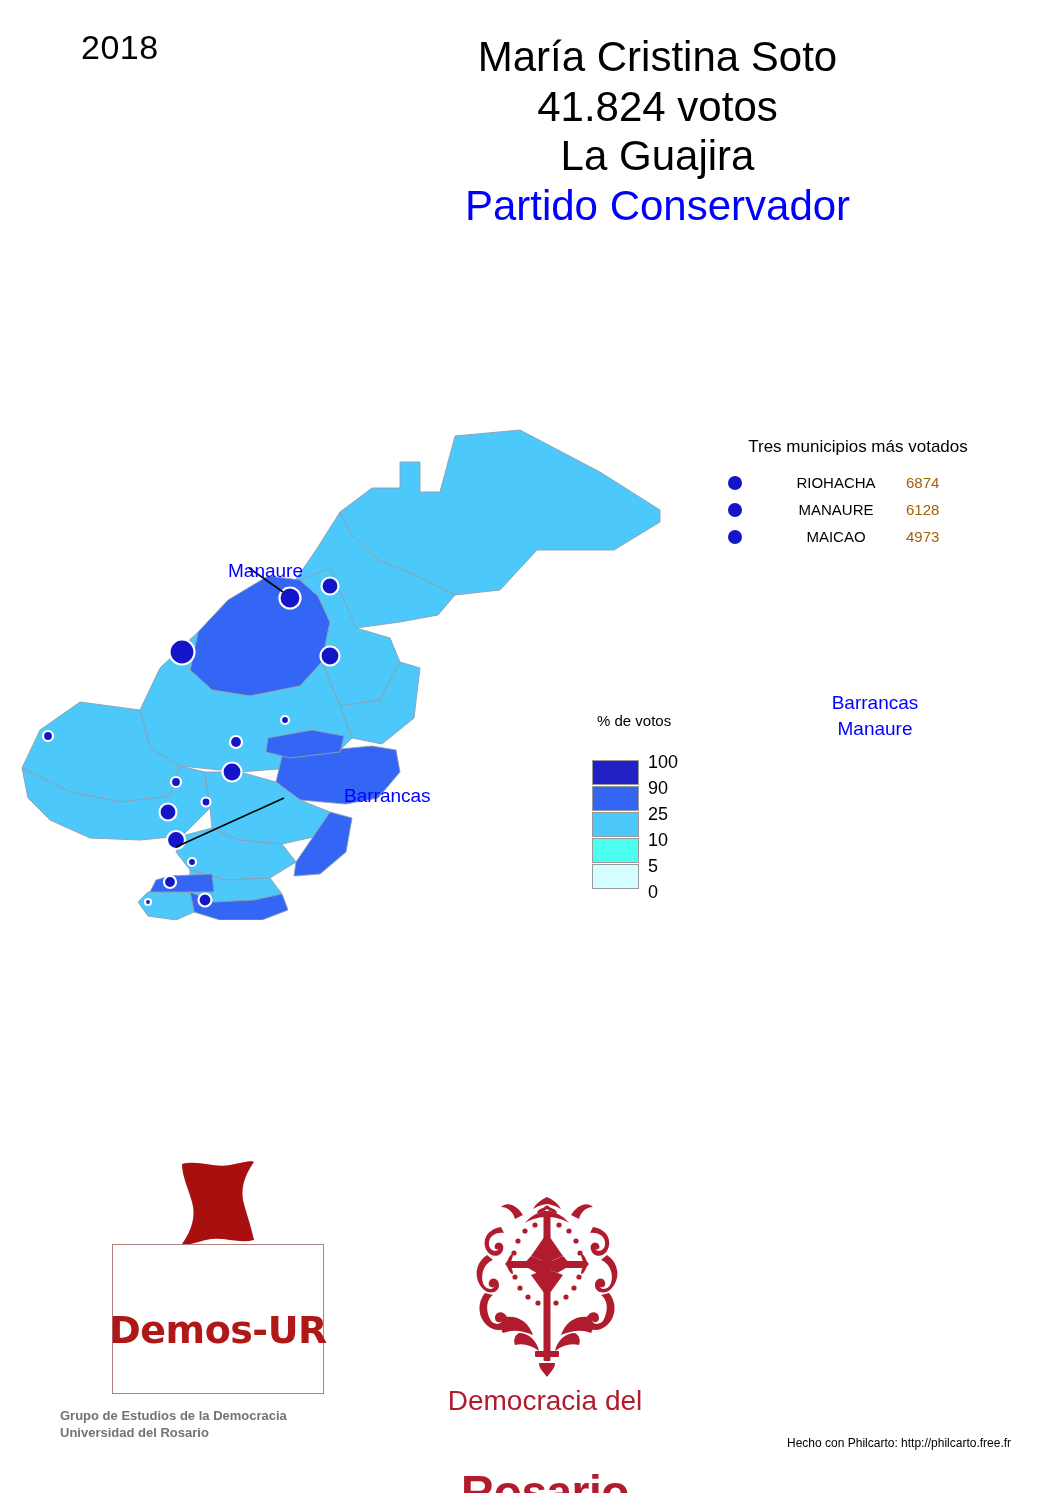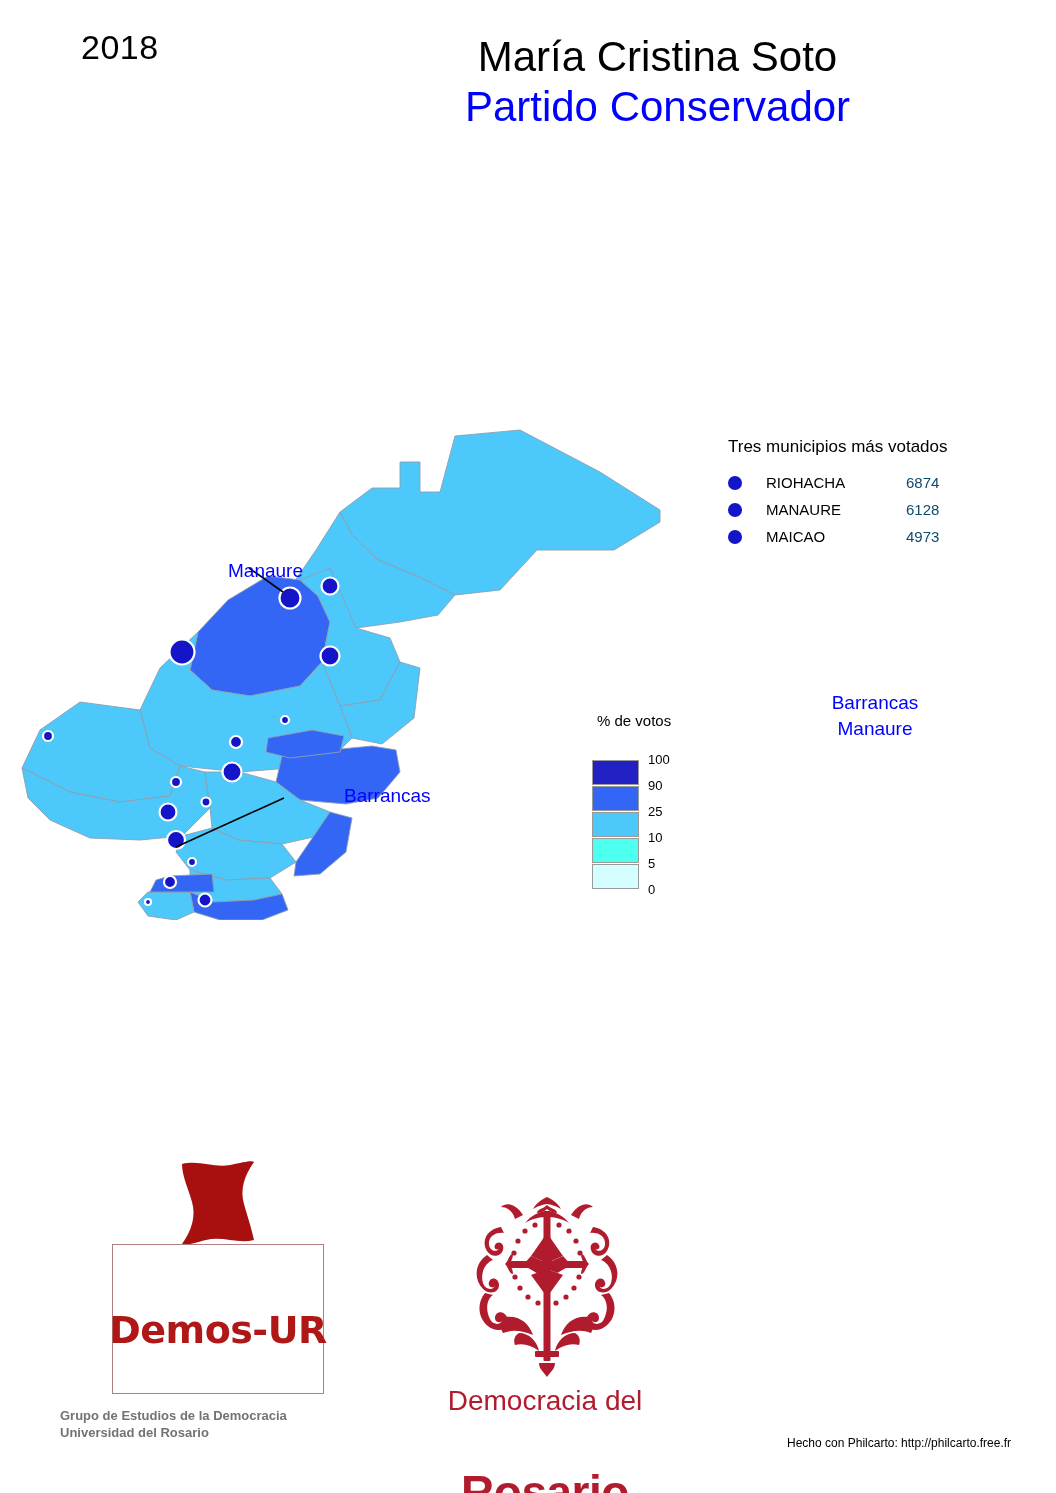--- a/index.html
+++ b/index.html
@@ -51,20 +51,21 @@
     color: #0000ff;
     white-space: nowrap;
   }
   #label-manaure { left: 228px; top: 560px; }
   #label-barrancas { left: 344px; top: 785px; }
 
   
   #top-muni {
     left: 728px; top: 437px;
     width: 260px;
+    text-align: center;
   }
   #top-muni .tm-title {
     font-size: 17px;
     color: #000;
     margin-bottom: 12px;
     white-space: nowrap;
   }
   .tm-row {
     display: flex;
     align-items: center;
@@ -78,21 +79,21 @@
     flex: none;
   }
   .tm-name {
     font-size: 15px;
     color: #000;
     width: 140px;
     white-space: nowrap;
   }
   .tm-votes {
     font-size: 15px;
-    color: #0c4a6e;
+    color: #a16207;
     white-space: nowrap;
   }
 
   
   #dominante {
     left: 760px; top: 690px;
     width: 230px;
     text-align: center;
   }
   #dominante .dom-title {
@@ -121,21 +122,21 @@
   .lg-swatches { position: absolute; left: 0px; top: 48px; }
   .lg-sw {
     width: 47px; height: 25px;
     border: 1px solid #9a9a9a;
     box-sizing: border-box;
     margin-bottom: 1px;
   }
   .lg-lab {
     position: absolute;
     left: 56px;
-    font-size: 13px;
+    font-size: 18px;
     color: #000;
   }
 
   
   #demos-logo { left: 100px; top: 1160px; width: 240px; }
   #demos-box {
     position: absolute;
     left: 12px; top: 84px;
     width: 212px; height: 150px;
     border: 1.5px solid #b08080;
@@ -190,20 +191,22 @@
     white-space: nowrap;
   }
 </style>
 </head>
 <body>
 
 <div class="abs" id="year">2018</div>
 
 <div class="abs" id="title-block">
   <div class="tline">María Cristina Soto</div>
+  <div class="tline">41.824 votos</div>
+  <div class="tline">La Guajira</div>
   <div class="tline party">Partido Conservador</div>
 </div>
 
 <div class="abs" id="map-wrap">
   <svg id="map-svg" width="700" height="520" viewBox="0 0 700 520" xmlns="http://www.w3.org/2000/svg">
     <g stroke="#8f9db0" stroke-width="0.9">
 
       <path fill="#4cc9fa" d="M455,36 L520,30 L600,72 L660,110 L660,122 L614,150 L537,150 L500,190 L455,195
            L415,175 L378,160 L352,135 L340,112 L372,88 L400,88 L400,62 L420,62 L420,92 L440,92 Z"></path>
 

